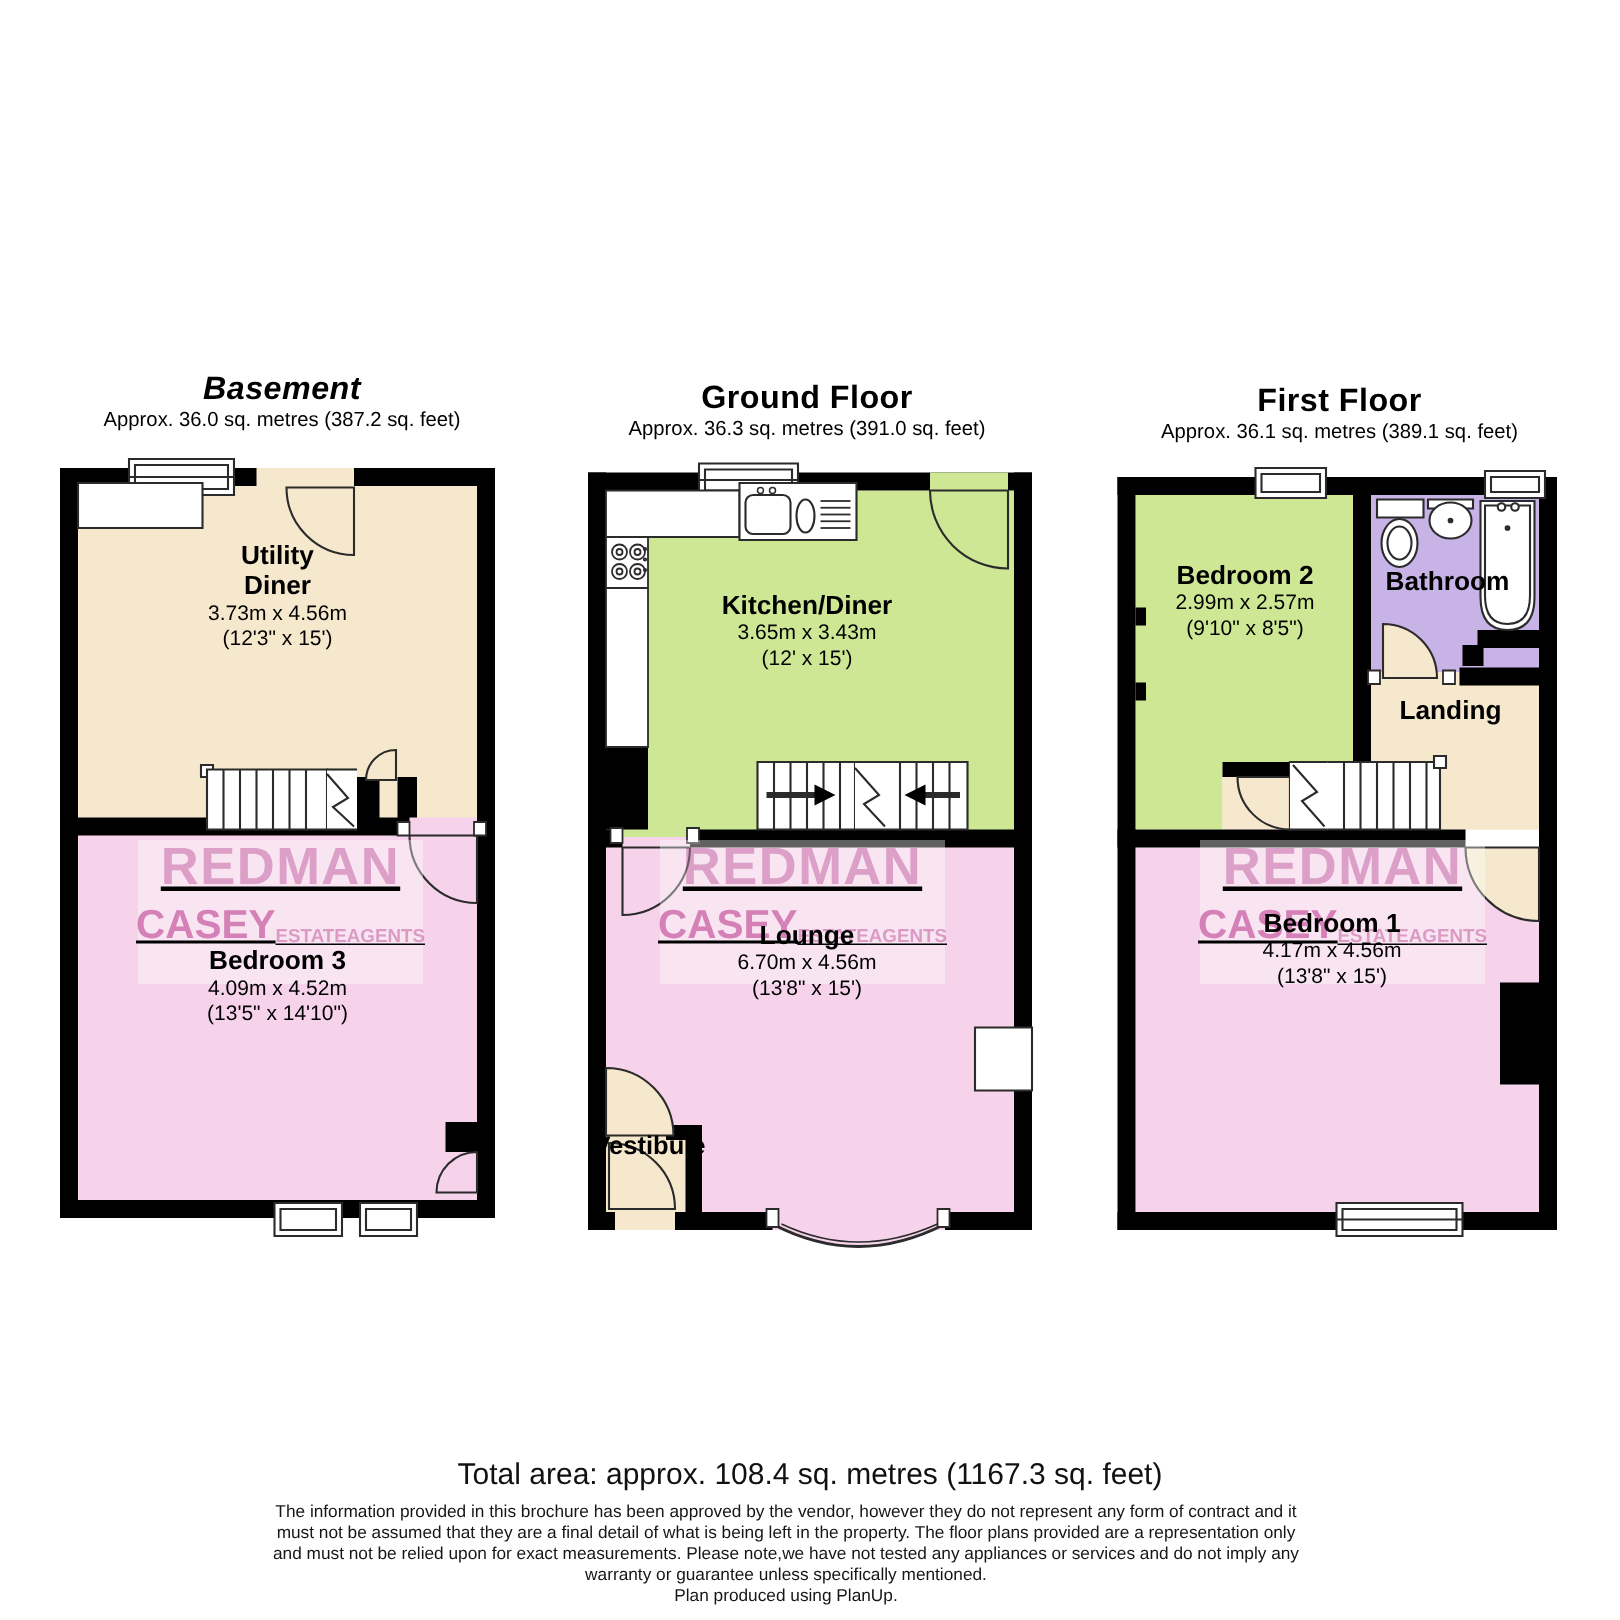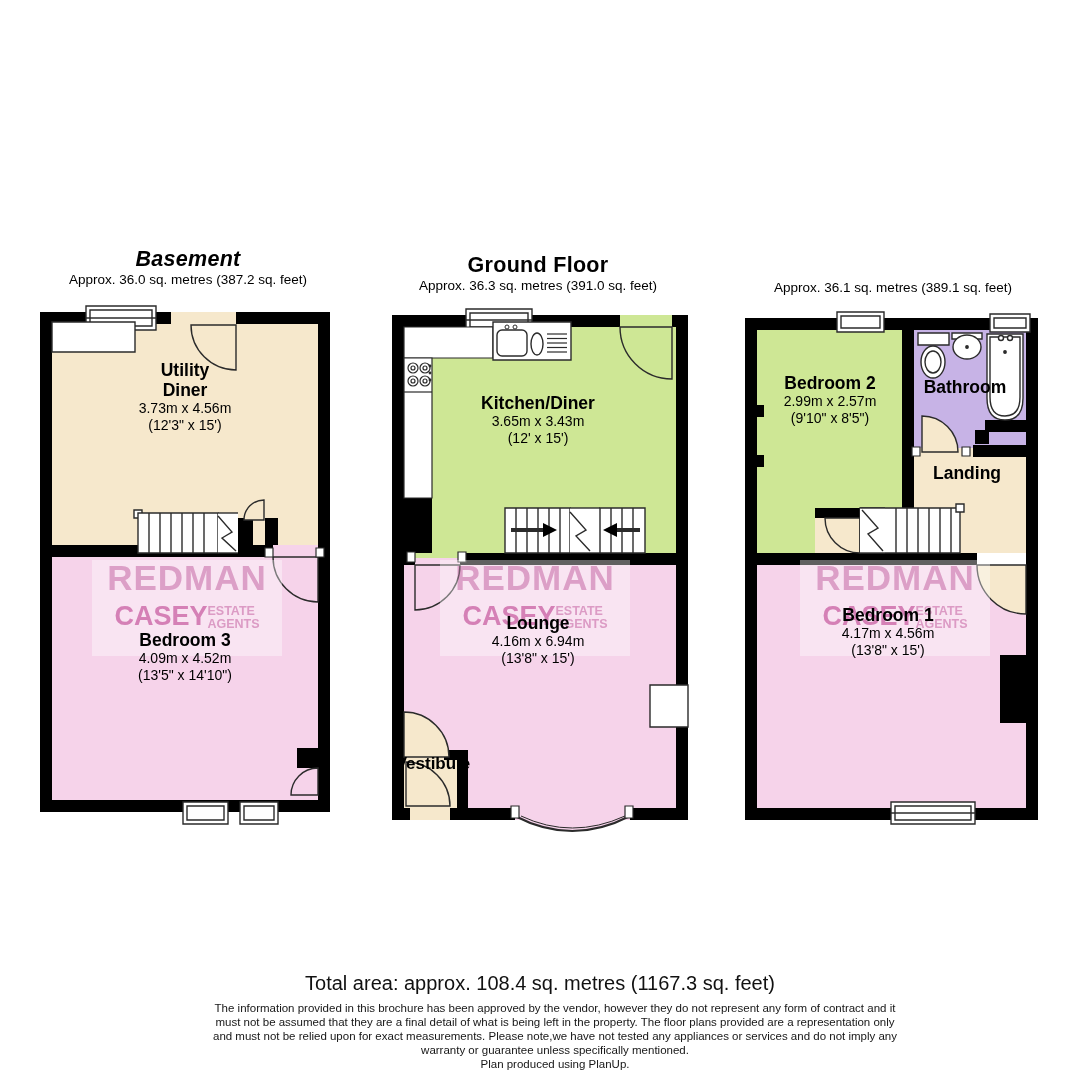--- a/index.html
+++ b/index.html
@@ -7,27 +7,27 @@
           font-family:"Liberation Sans", sans-serif;color:#000;}
   .floor{position:absolute;width:316px;height:700px;}
   .floor-title{position:absolute;left:0;width:100%;text-align:center;font-weight:bold;font-size:21.5px;letter-spacing:.3px;}
   .floor-subtitle{position:absolute;left:-20px;width:356px;text-align:center;font-size:13.5px;}
   .plan-svg{position:absolute;left:0;}
   .room-label{position:absolute;transform:translateX(-50%);text-align:center;white-space:normal;}
   .room-name{font-weight:bold;font-size:17.5px;line-height:20px;}
   .room-name.small{font-size:17px;line-height:13px;}
   .room-dim{font-size:14px;line-height:16.5px;}
   .wm{position:absolute;width:190px;height:96px;background:rgba(255,255,255,0.38);}
-  .wm-text{mix-blend-mode:multiply;position:absolute;left:0;top:0;width:100%;}
+  .wm-text{mix-blend-mode:multiply;position:absolute;left:0;top:0;width:100%;text-decoration:underline;}
   .wm-row1{font-weight:bold;font-size:35px;line-height:36px;letter-spacing:1px;color:#e2b2d2;text-align:center;}
   .wm-row2{display:flex;justify-content:center;align-items:flex-end;color:#da8fc0;}
   .wm-casey{font-weight:bold;font-size:27px;line-height:40px;letter-spacing:0px;}
-  .wm-sub{display:flex;flex-direction:column;font-weight:bold;font-size:12.5px;line-height:13px;color:#e2aed0;padding-bottom:5px;}
+  .wm-sub{display:flex;font-weight:bold;font-size:12.5px;line-height:13px;color:#e2aed0;padding-bottom:5px;}
   #total-area{position:absolute;left:0;top:972px;width:1080px;text-align:center;font-size:20px;color:#111;}
-  #disclaimer{position:absolute;left:185px;top:1001px;width:740px;text-align:center;font-size:11.5px;line-height:14px;color:#161616;}
+  #disclaimer{position:absolute;left:154px;top:1001px;width:740px;text-align:center;font-size:11.5px;line-height:14px;color:#161616;}
   svg *{vector-effect:non-scaling-stroke;}
 </style>
 </head>
 <body>
 
 <div id="canvas">
 
   <div class="floor" style="left:30px;top:245px;">
     <div class="floor-title" style="top:2px;font-style:italic;">Basement</div>
     <div class="floor-subtitle" style="top:27px;">Approx. 36.0 sq. metres (387.2 sq. feet)</div>
@@ -229,29 +229,30 @@
         </div>
       </div>
     </div>
     <div class="room-label" style="left:158px;top:148px;width:180px;">
       <div class="room-name">Kitchen/Diner</div>
       <div class="room-dim">3.65m x 3.43m</div>
       <div class="room-dim">(12' x 15')</div>
     </div>
     <div class="room-label" style="left:158px;top:368px;width:170px;">
       <div class="room-name">Lounge</div>
-      <div class="room-dim">4.16m x 6.94m</div>
+      <div class="room-dim">6.70m x 4.56m</div>
       <div class="room-dim">(13'8" x 15')</div>
     </div>
     <div class="room-label" style="left:53px;top:512px;width:100px;">
       <div class="room-name small">Vestibule</div>
     </div>
   </div>
 
   <div class="floor" style="left:735px;top:245px;">
+    <div class="floor-title" style="top:10px;">First Floor</div>
     <div class="floor-subtitle" style="top:35px;">Approx. 36.1 sq. metres (389.1 sq. feet)</div>
     <svg class="plan-svg" style="top:55px;" width="316" height="545" viewBox="0 0 316 545">
 
       <path d="M22,30 H167 V208 H80 V253 H22 Z" fill="#CEE795"></path>
       <rect x="179" y="30" width="112" height="118" fill="#C7B3E6"></rect>
       <rect x="167" y="148" width="124" height="105" fill="#F6E8CC"></rect>
       <rect x="80" y="208" width="211" height="45" fill="#F6E8CC"></rect>
       <rect x="22" y="265" width="269" height="243" fill="#F6D3EA"></rect>
 
       <g fill="#000000">

